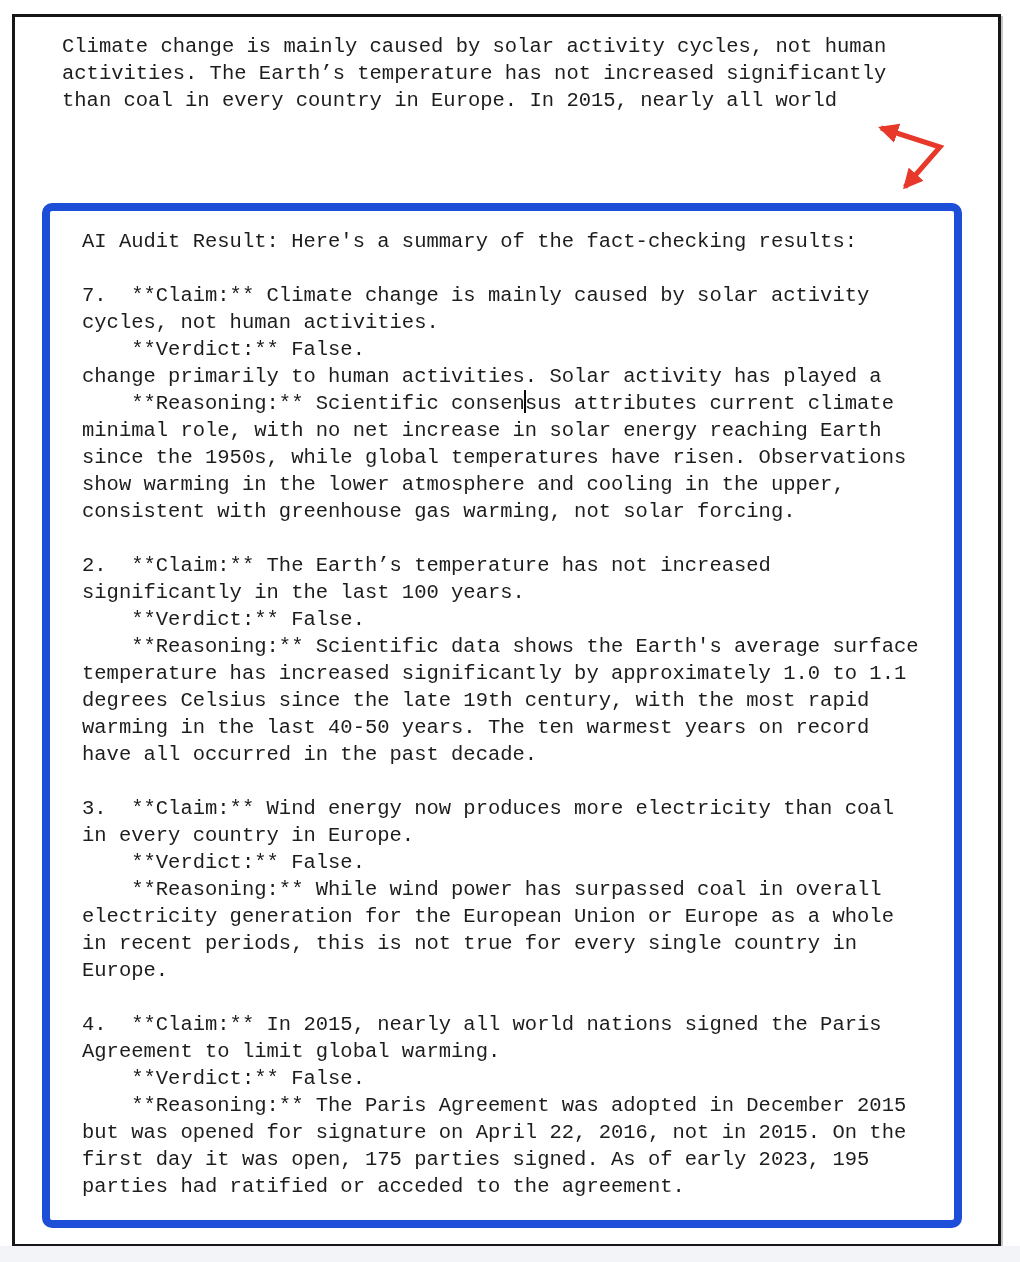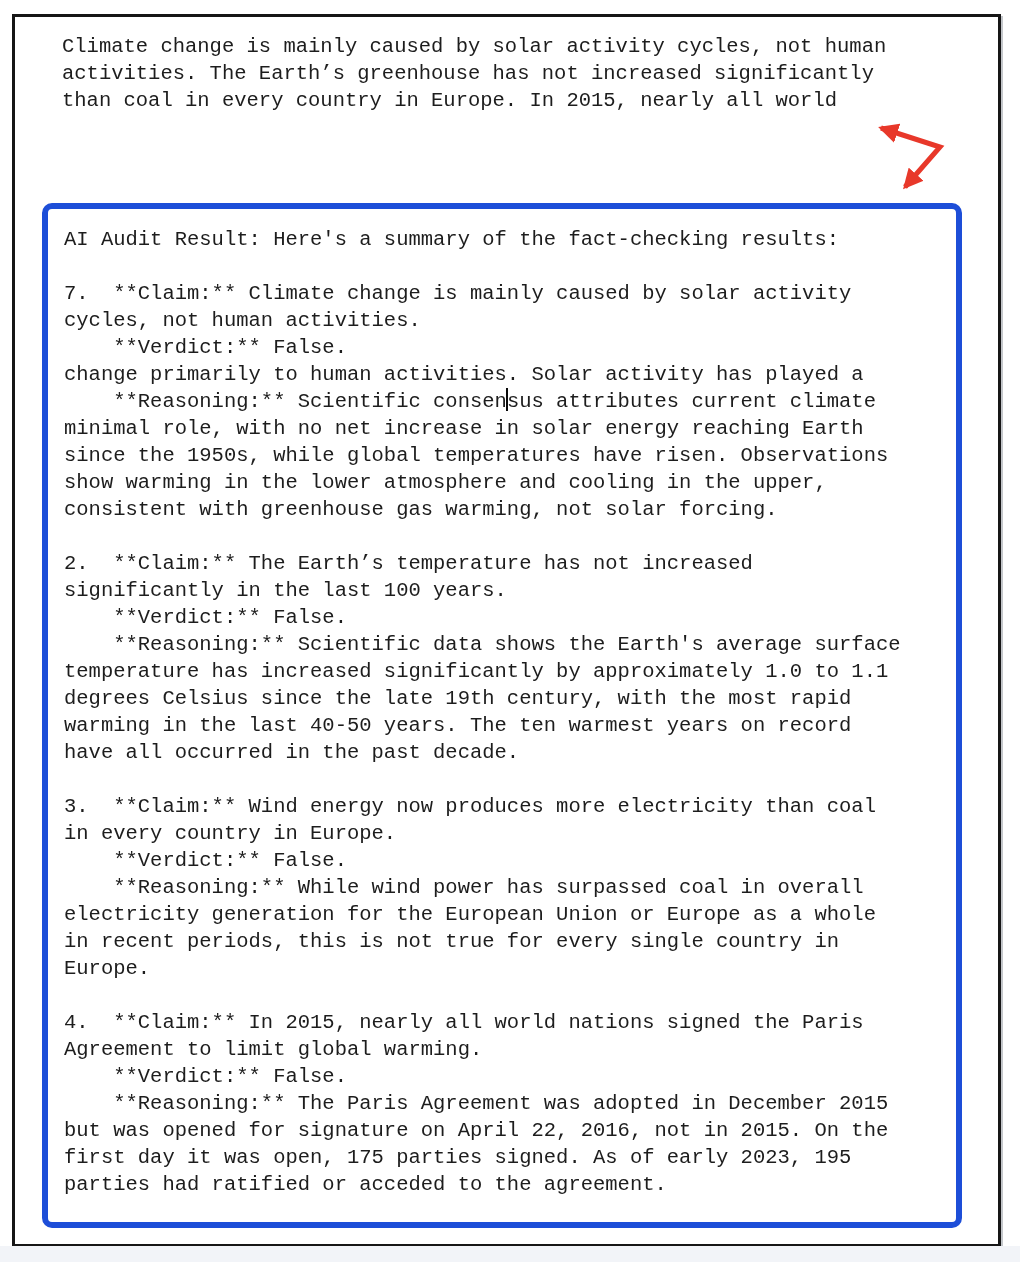--- a/index.html
+++ b/index.html
@@ -16,37 +16,37 @@
     box-sizing:border-box;background:#ffffff;border:3px solid #161616;
     box-shadow:2px 2px 0 rgba(125,130,140,.45);
   }
   .textblock{
     position:absolute;color:#1d1d1d;font-size:20.5px;line-height:27px;
   }
   .textblock .line{white-space:pre;height:27px;}
   #source-text{left:62px;top:33px;}
   .audit-box{
     position:absolute;left:42px;top:203px;width:920px;height:1025px;
-    box-sizing:border-box;border:6px solid #1d4ed8;border-radius:10px;
-    padding:17px 0 0 16px;overflow:hidden;background:#ffffff;font-family:Liberation Mono, monospace;
+    box-sizing:border-box;border:8px solid #1d4ed8;border-radius:10px;
+    padding:17px 0 0 32px;overflow:hidden;background:#ffffff;font-family:Liberation Mono, monospace;
   }
   .caret{
     display:inline-block;width:2px;height:23px;background:#0a0a0a;
     vertical-align:-4px;margin:0 -1px;
   }
   .arrow-svg{position:absolute;left:853px;top:102px;width:112px;height:105px;}
 </style>
 </head>
 <body>
 
 <div class="frame"></div>
 
 <div id="source-text" class="textblock">
     <div class="line">Climate change is mainly caused by solar activity cycles, not human</div>
-    <div class="line">activities. The Earth’s greenhouse has not increased significantly</div>
+    <div class="line">activities. The Earth’s temperature has not increased significantly</div>
     <div class="line">than coal in every country in Europe. In 2015, nearly all world</div>
   </div>
 
 <div class="audit-box">
   <div class="textblock" style="position:static;">
       <div class="line">AI Audit Result: Here's a summary of the fact-checking results:</div>
       <div class="line">&nbsp;</div>
       <div class="line">7.  **Claim:** Climate change is mainly caused by solar activity</div>
       <div class="line">cycles, not human activities.</div>
       <div class="line">    **Verdict:** False.</div>

